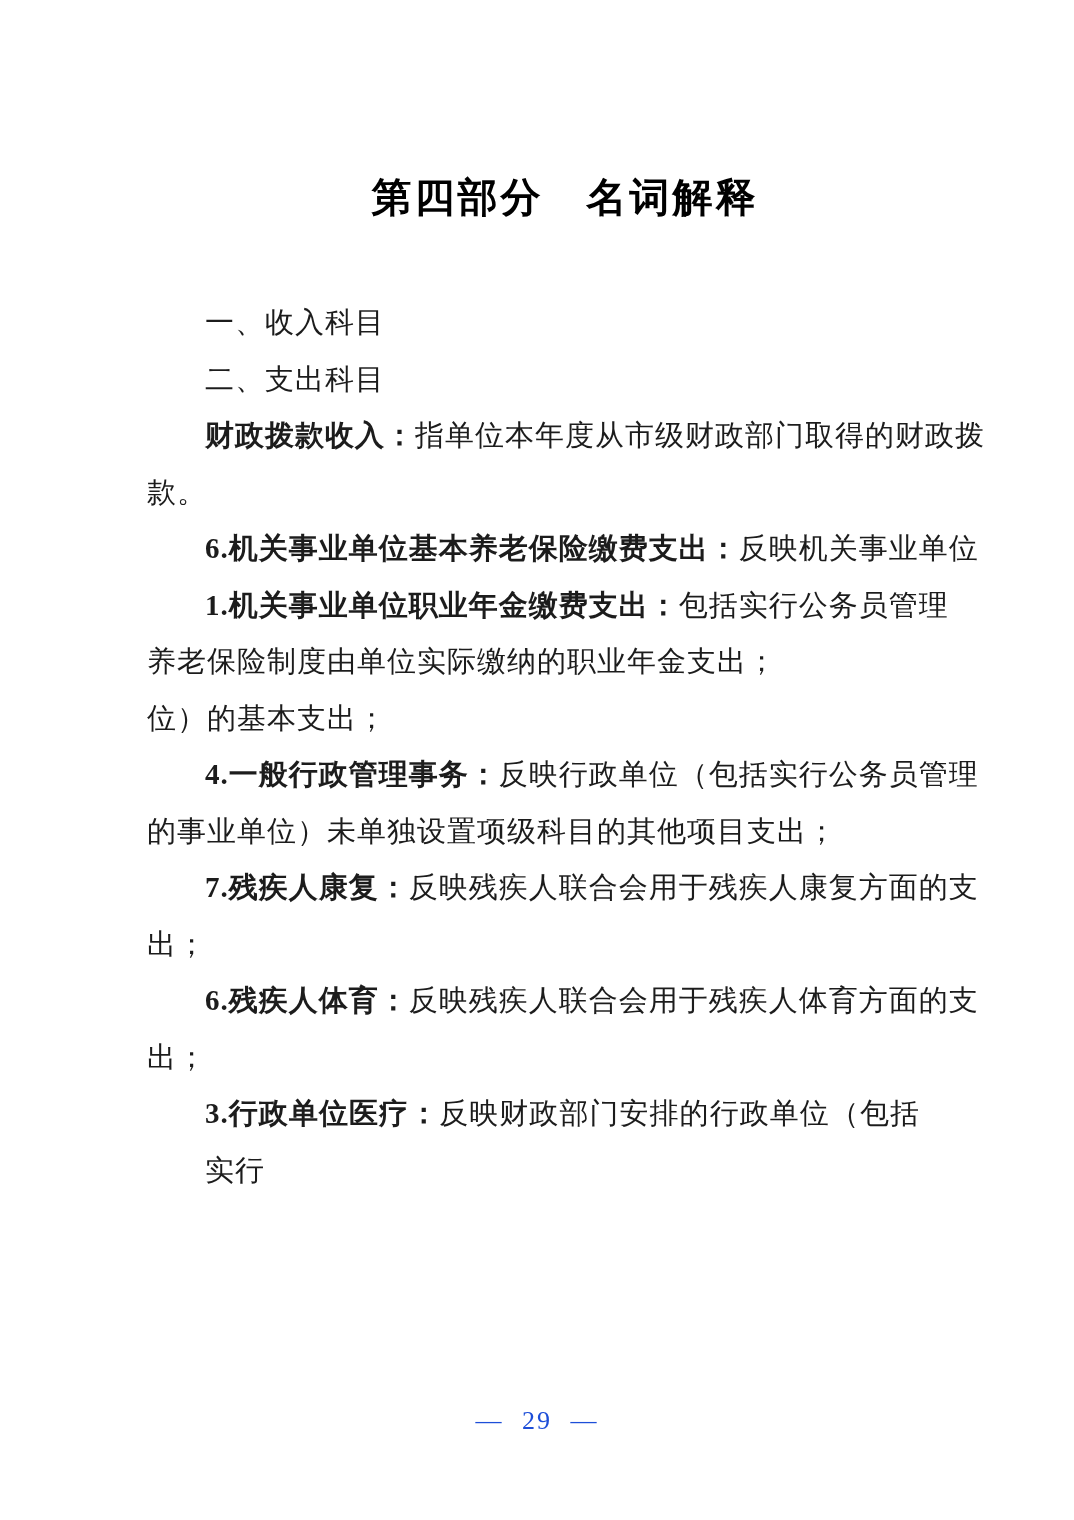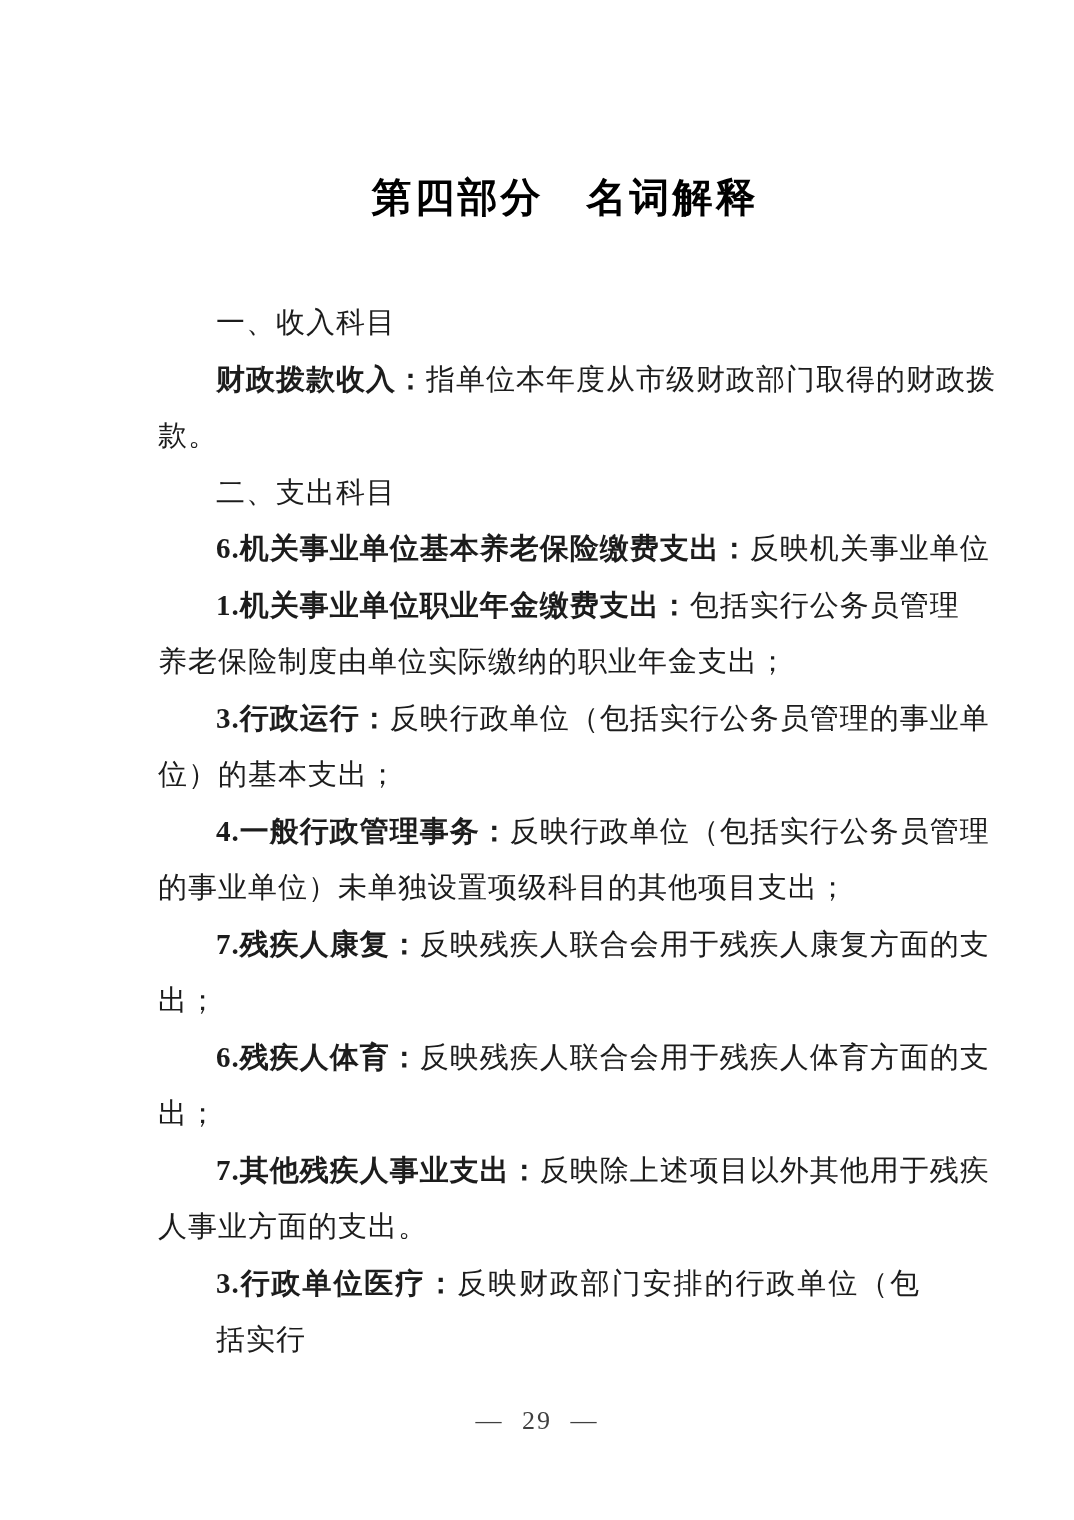--- a/index.html
+++ b/index.html
@@ -34,82 +34,76 @@
     width: 773px;
     font-size: 29px;
     line-height: 56.5px;
   }
   .para { margin: 0; }
   .line {
     text-align: justify;
     text-align-last: justify;
     letter-spacing: 1px;
     white-space: nowrap;
-    margin-left: 11px;
   }
   .line.first { padding-left: 58px; }   
   .line.last  { text-align-last: left; white-space: normal; }
   .seg.bold   { font-weight: bold; }
   .page-footer {
     position: absolute;
     top: 1406px;
     left: 0;
     width: 100%;
     text-align: center;
     font-size: 26px;
     letter-spacing: 2px;
     word-spacing: 10px;
-    color: #404040;
+    color: #1d4ed8;
   }
 </style>
 </head>
 <body>
 
 <div class="page">
   <div class="doc-title">第四部分　名词解释</div>
 
   <div class="doc-body">
       <div class="para">
         <div class="line first last"><span class="seg">一、收入科目</span></div>
       </div>
       <div class="para">
+        <div class="line first last"><span class="seg">二、支出科目</span></div>
+      </div>
+      <div class="para">
         <div class="line first"><span class="seg bold">财政拨款收入：</span><span class="seg">指单位本年度从市级财政部门取得的财政拨</span></div>
         <div class="line last"><span class="seg">款。</span></div>
-      </div>
-      <div class="para">
-        <div class="line first last"><span class="seg">二、支出科目</span></div>
       </div>
       <div class="para">
         <div class="line first"><span class="seg bold">6.机关事业单位基本养老保险缴费支出：</span><span class="seg">反映机关事业单位</span></div>
       </div>
       <div class="para">
         <div class="line first"><span class="seg bold">1.机关事业单位职业年金缴费支出：</span><span class="seg">包括实行公务员管理</span></div>
         <div class="line last"><span class="seg">养老保险制度由单位实际缴纳的职业年金支出；</span></div>
       </div>
       <div class="para">
-        <div class="line first"><span class="seg bold">3.行政运行：</span><span class="seg">反映行政单位（包括实行公务员管理的事业单</span></div>
         <div class="line last"><span class="seg">位）的基本支出；</span></div>
       </div>
       <div class="para">
         <div class="line first"><span class="seg bold">4.一般行政管理事务：</span><span class="seg">反映行政单位（包括实行公务员管理</span></div>
         <div class="line last"><span class="seg">的事业单位）未单独设置项级科目的其他项目支出；</span></div>
       </div>
       <div class="para">
         <div class="line first"><span class="seg bold">7.残疾人康复：</span><span class="seg">反映残疾人联合会用于残疾人康复方面的支</span></div>
         <div class="line last"><span class="seg">出；</span></div>
       </div>
       <div class="para">
         <div class="line first"><span class="seg bold">6.残疾人体育：</span><span class="seg">反映残疾人联合会用于残疾人体育方面的支</span></div>
         <div class="line last"><span class="seg">出；</span></div>
       </div>
       <div class="para">
-        <div class="line first"><span class="seg bold">7.其他残疾人事业支出：</span><span class="seg">反映除上述项目以外其他用于残疾</span></div>
-        <div class="line last"><span class="seg">人事业方面的支出。</span></div>
-      </div>
-      <div class="para">
         <div class="line first last"><span class="seg bold">3.行政单位医疗：</span><span class="seg">反映财政部门安排的行政单位（包括实行</span></div>
       </div>
     </div>
 
   <div class="page-footer">
     <span>— 29 —</span>
   </div>
 </div>
 
 </body></html>

